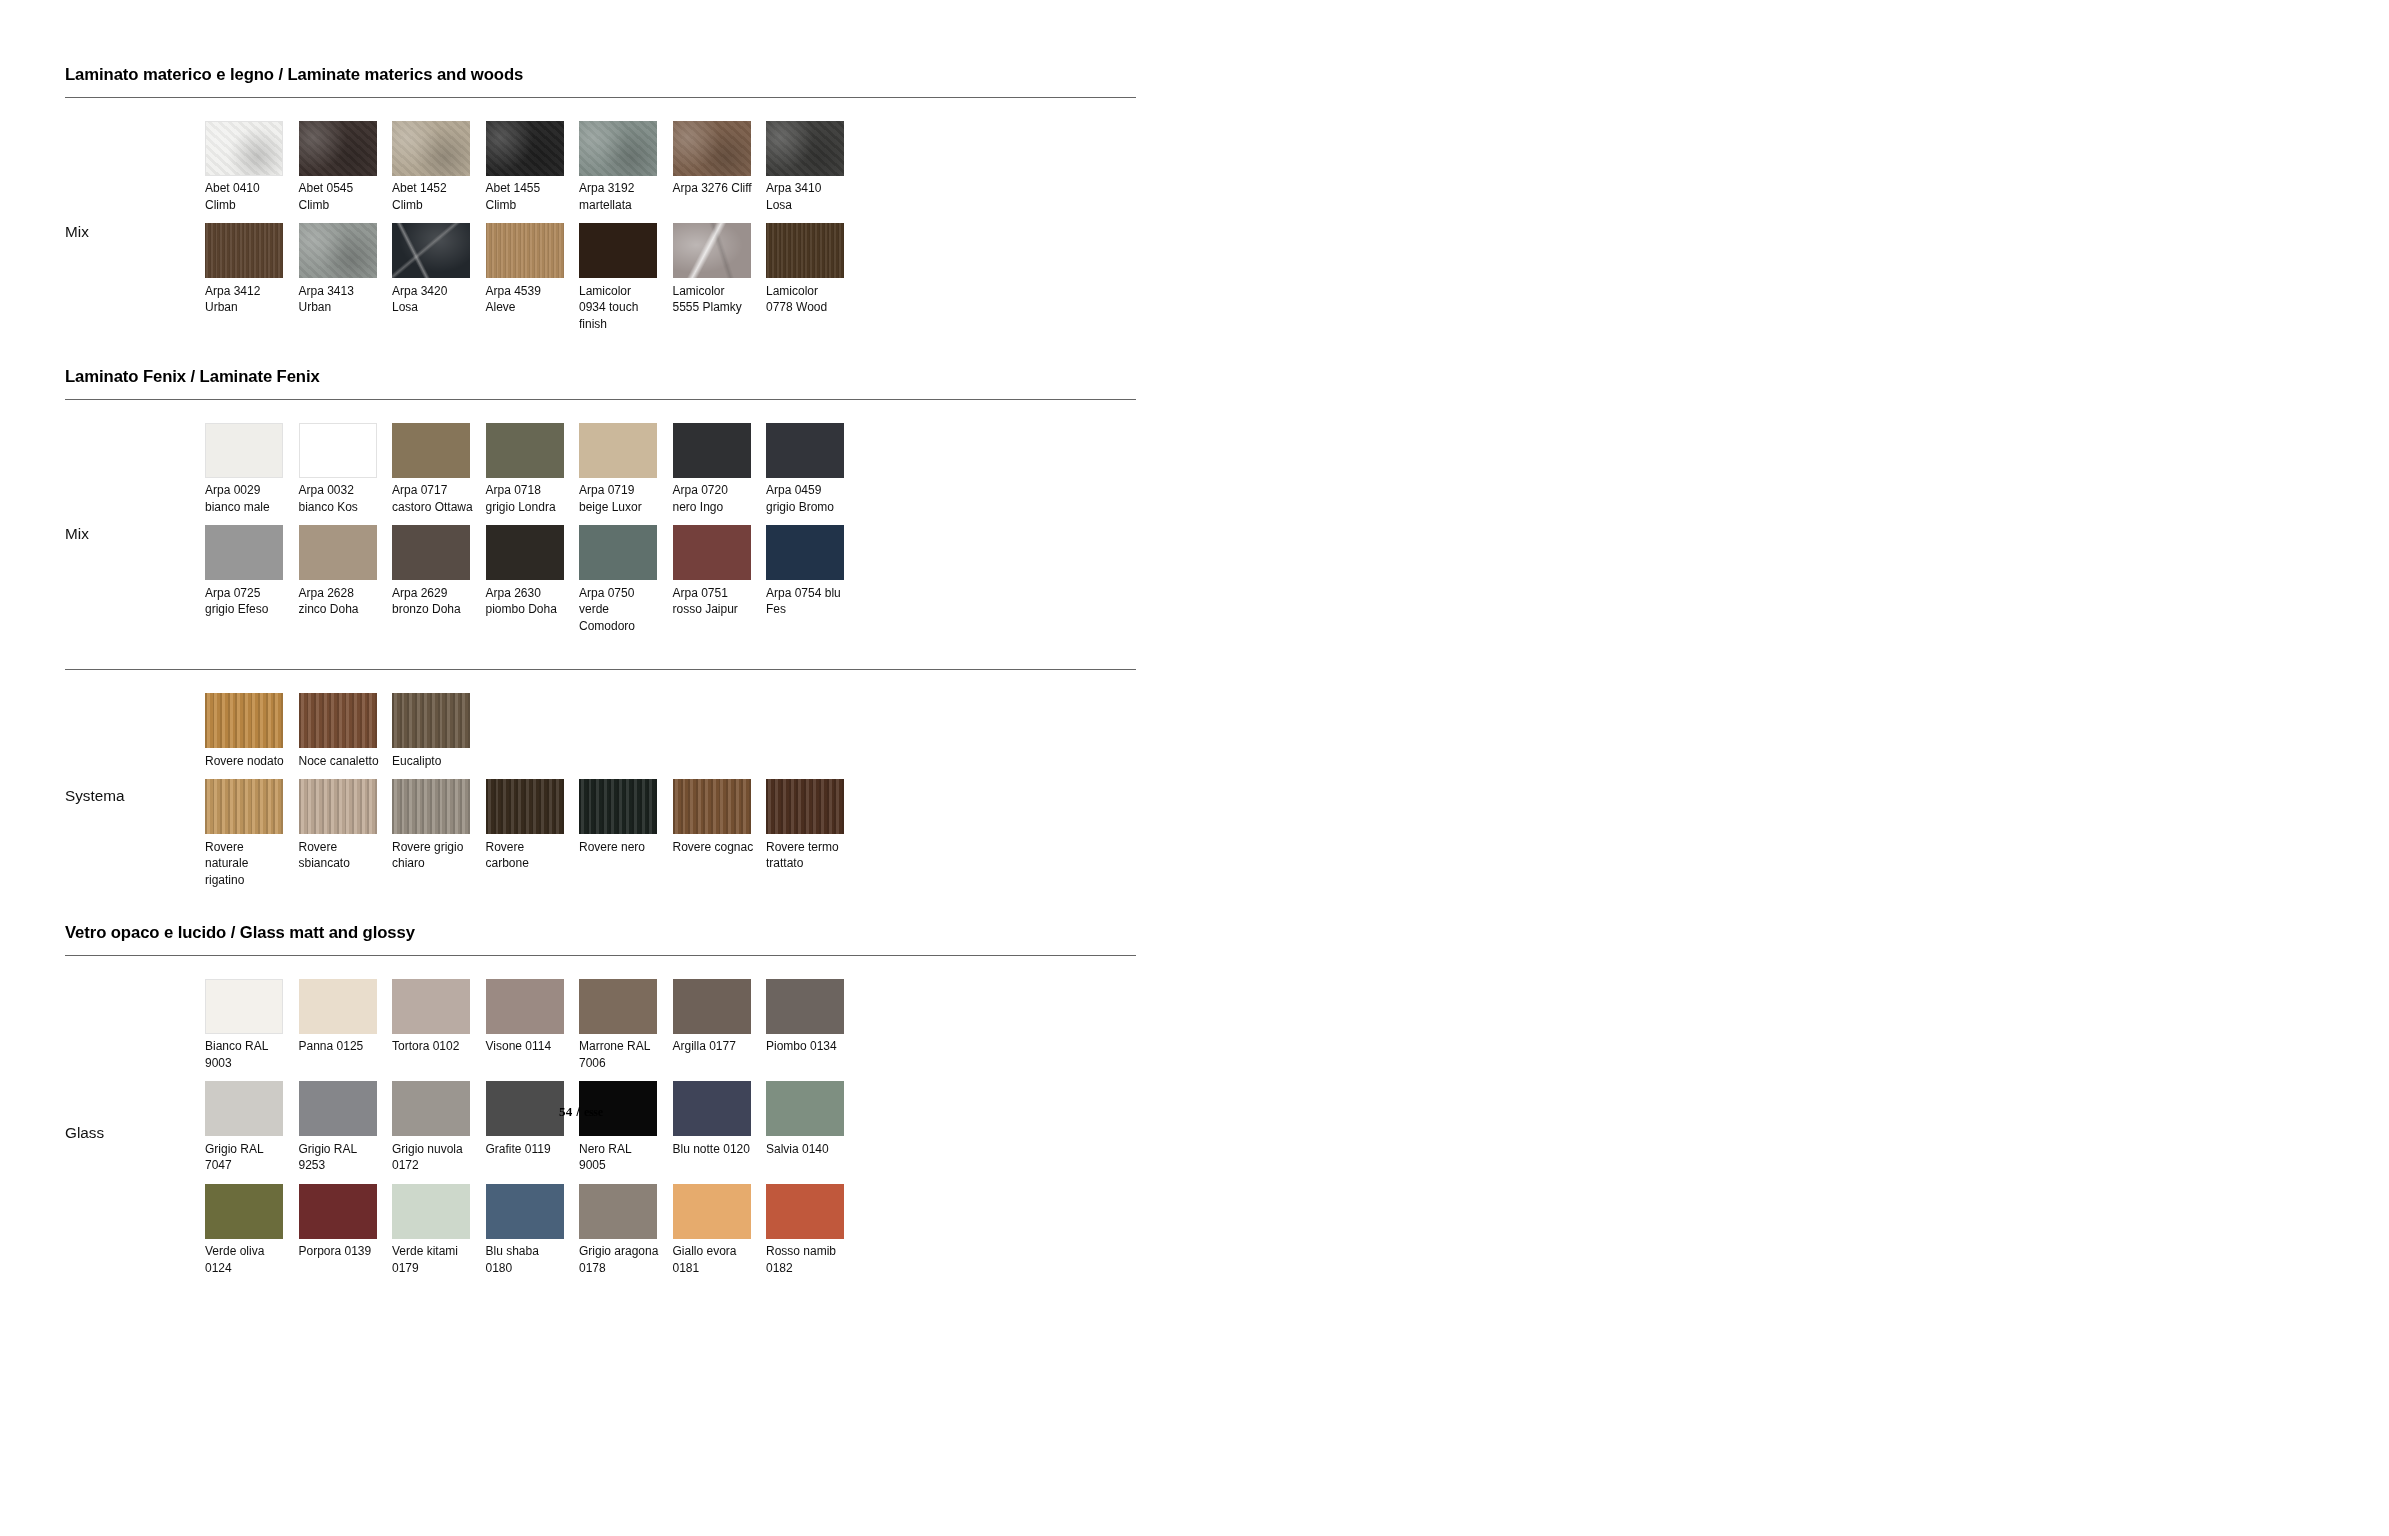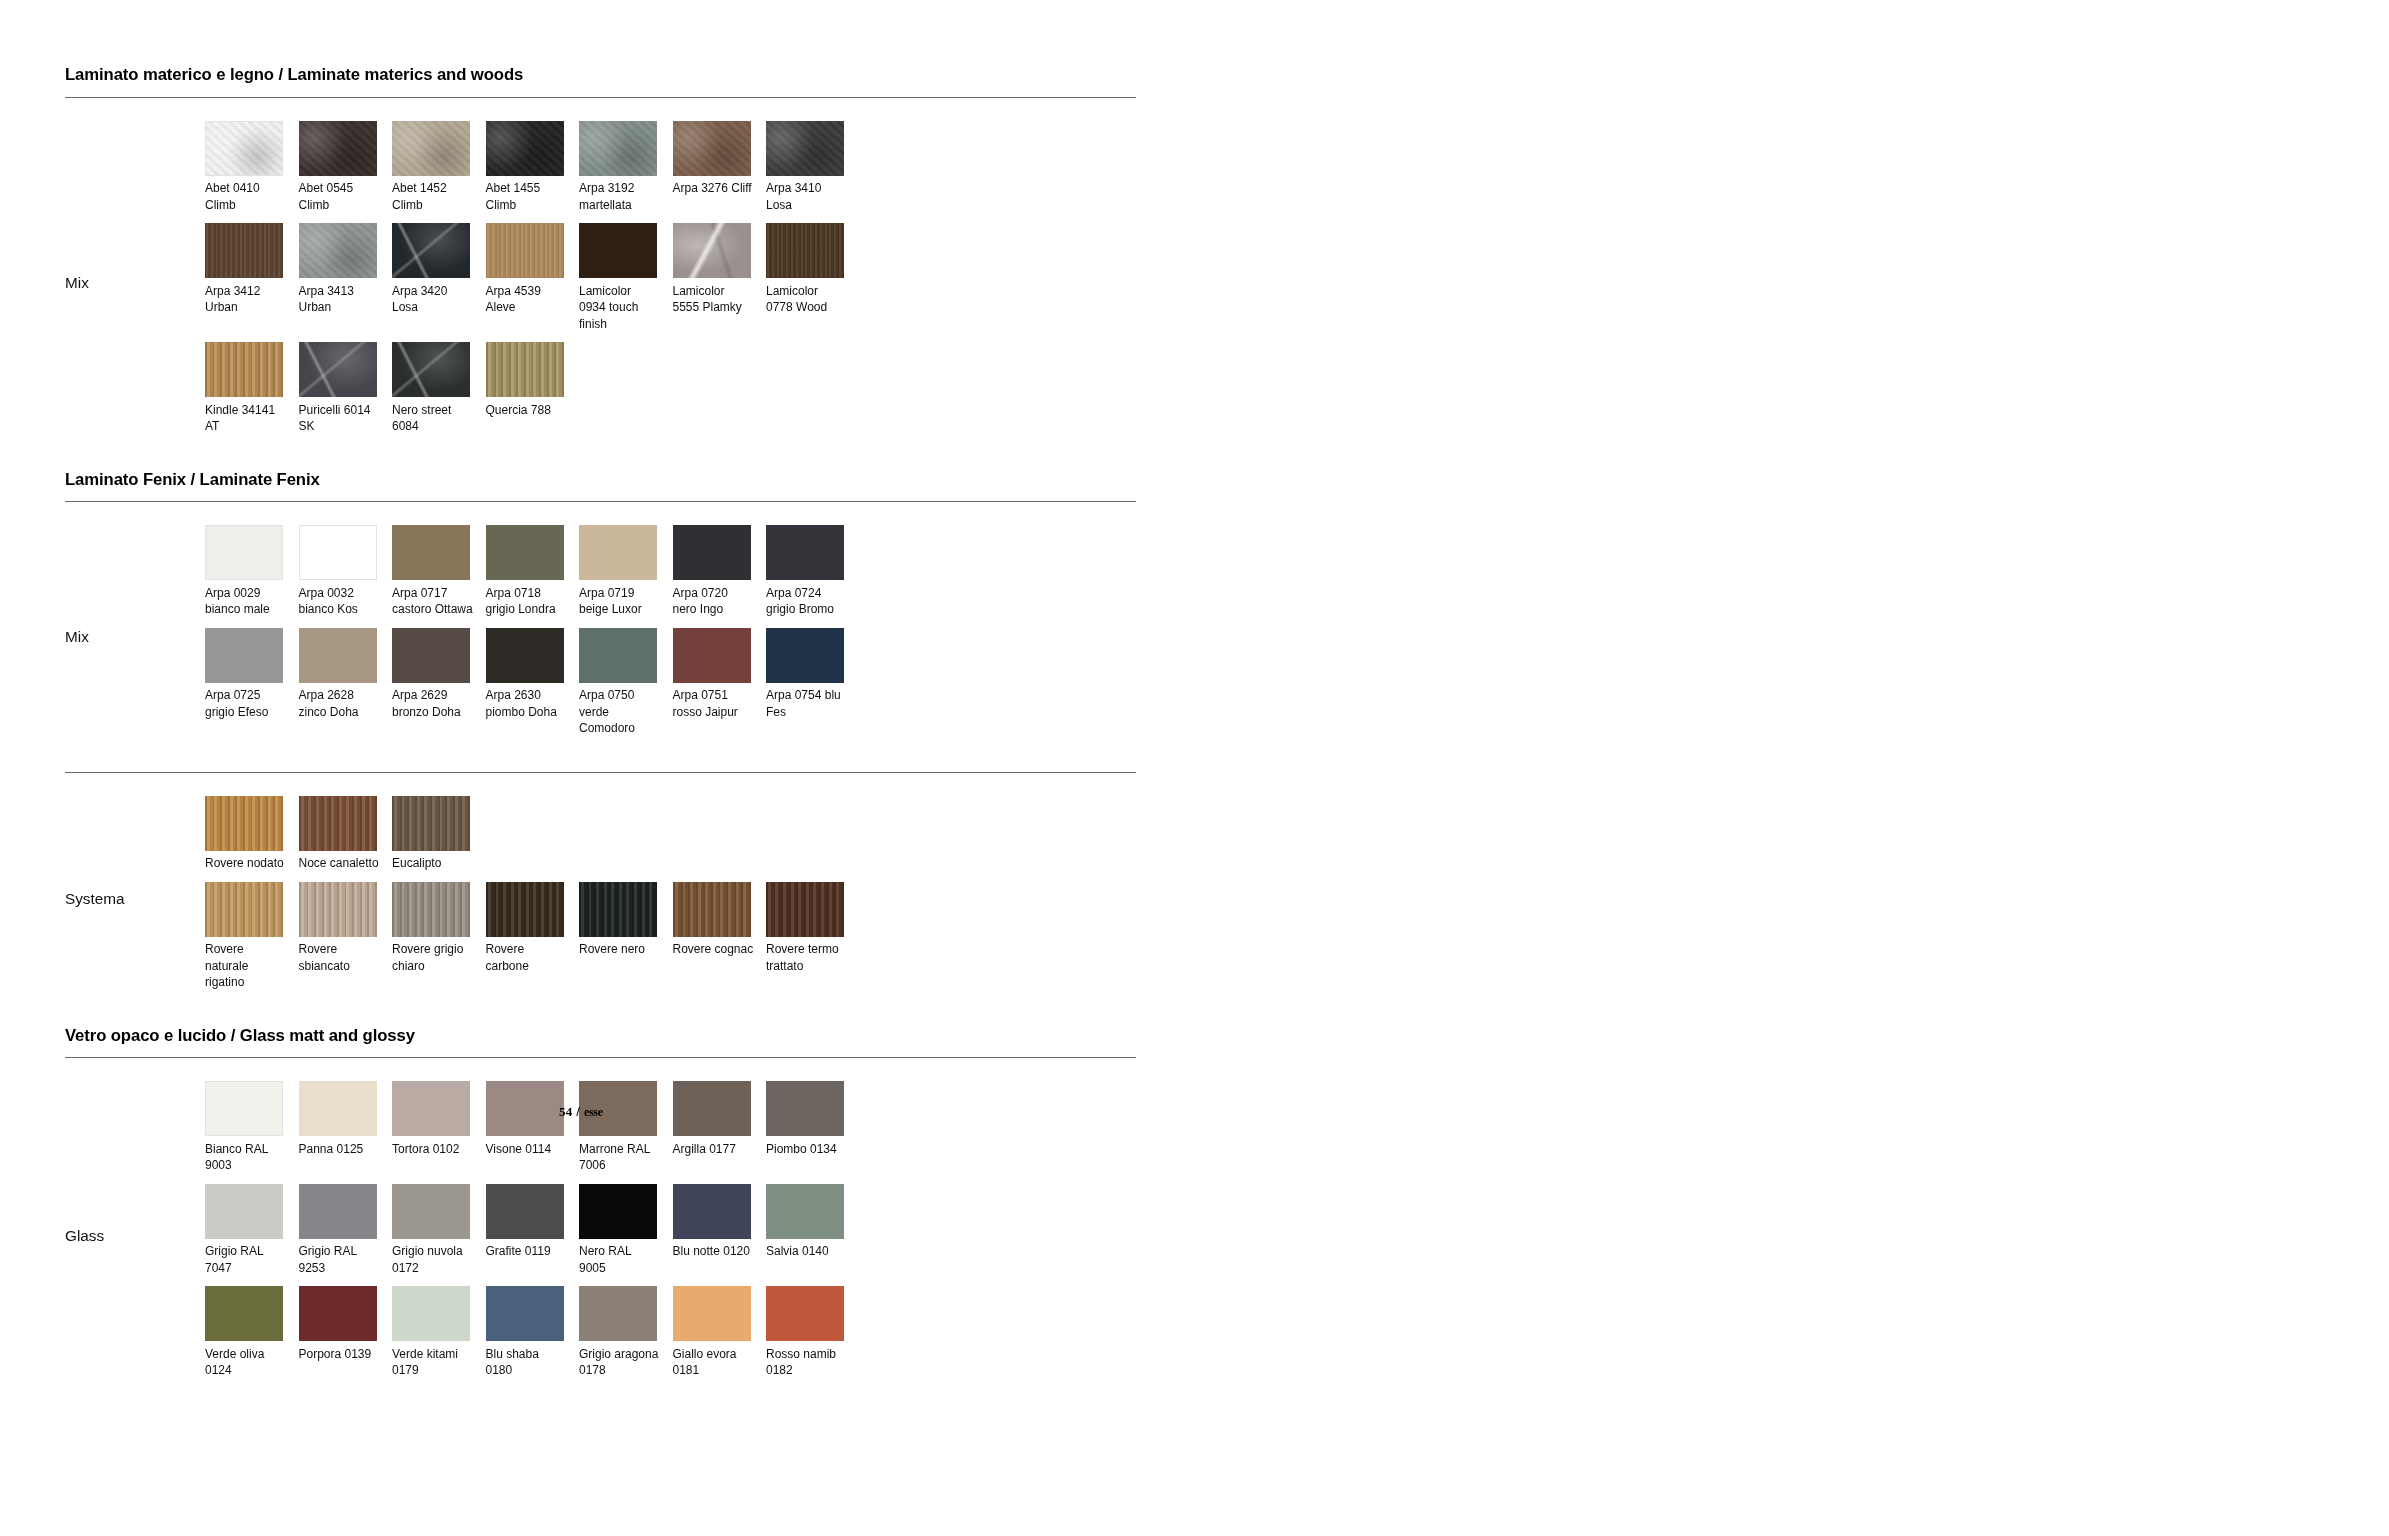--- a/index.html
+++ b/index.html
@@ -175,38 +175,20 @@
                     </div>
                     <div class="cell">
                       <div class="chip tx-marble" style="background-color: rgb(154, 144, 141);"></div>
                       <div class="cap">Lamicolor 5555 Plamky</div>
                     </div>
                     <div class="cell">
                       <div class="chip tx-wood" style="background-color: rgb(75, 55, 34);"></div>
                       <div class="cap">Lamicolor 0778 Wood</div>
                     </div>
                   </div>
-                  <div class="swatch-row">
-                    <div class="cell">
-                      <div class="chip tx-wood2" style="background-color: rgb(185, 141, 83);"></div>
-                      <div class="cap">Kindle 34141 AT</div>
-                    </div>
-                    <div class="cell">
-                      <div class="chip tx-crack" style="background-color: rgb(69, 69, 76);"></div>
-                      <div class="cap">Puricelli 6014 SK</div>
-                    </div>
-                    <div class="cell">
-                      <div class="chip tx-crack" style="background-color: rgb(43, 46, 46);"></div>
-                      <div class="cap">Nero street 6084</div>
-                    </div>
-                    <div class="cell">
-                      <div class="chip tx-wood2" style="background-color: rgb(167, 149, 102);"></div>
-                      <div class="cap">Quercia 788</div>
-                    </div>
-                  </div>
                 </div>
               </div>
               <div class="gap-md"></div>
             </div>
             <div class="section">
               <div class="sec-title">Laminato Fenix / Laminate Fenix</div>
               <div class="sec-rule"></div>
               <div class="grid-wrap">
                 <div class="row-label">Mix</div>
                 <div class="swatch-area">
@@ -230,21 +212,21 @@
                     <div class="cell">
                       <div class="chip tx-plain" style="background-color: rgb(203, 184, 155);"></div>
                       <div class="cap">Arpa 0719 beige Luxor</div>
                     </div>
                     <div class="cell">
                       <div class="chip tx-plain" style="background-color: rgb(47, 48, 51);"></div>
                       <div class="cap">Arpa 0720 nero Ingo</div>
                     </div>
                     <div class="cell">
                       <div class="chip tx-plain" style="background-color: rgb(50, 52, 58);"></div>
-                      <div class="cap">Arpa 0724 grigio Bromo</div>
+                      <div class="cap">Arpa 0459 grigio Bromo</div>
                     </div>
                   </div>
                   <div class="swatch-row">
                     <div class="cell">
                       <div class="chip tx-plain" style="background-color: rgb(151, 151, 151);"></div>
                       <div class="cap">Arpa 0725 grigio Efeso</div>
                     </div>
                     <div class="cell">
                       <div class="chip tx-plain" style="background-color: rgb(167, 150, 130);"></div>
                       <div class="cap">Arpa 2628 zinco Doha</div>

